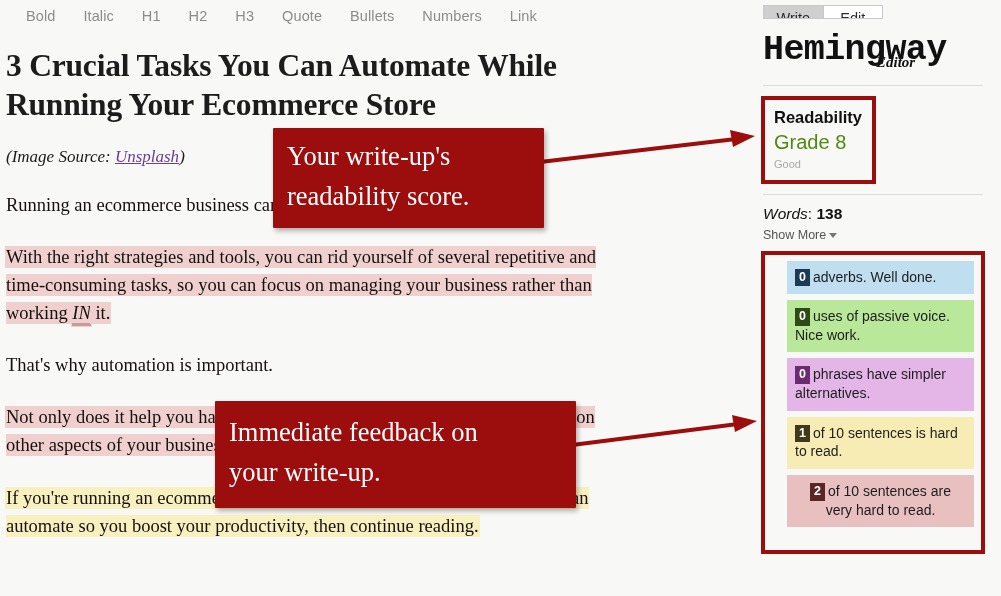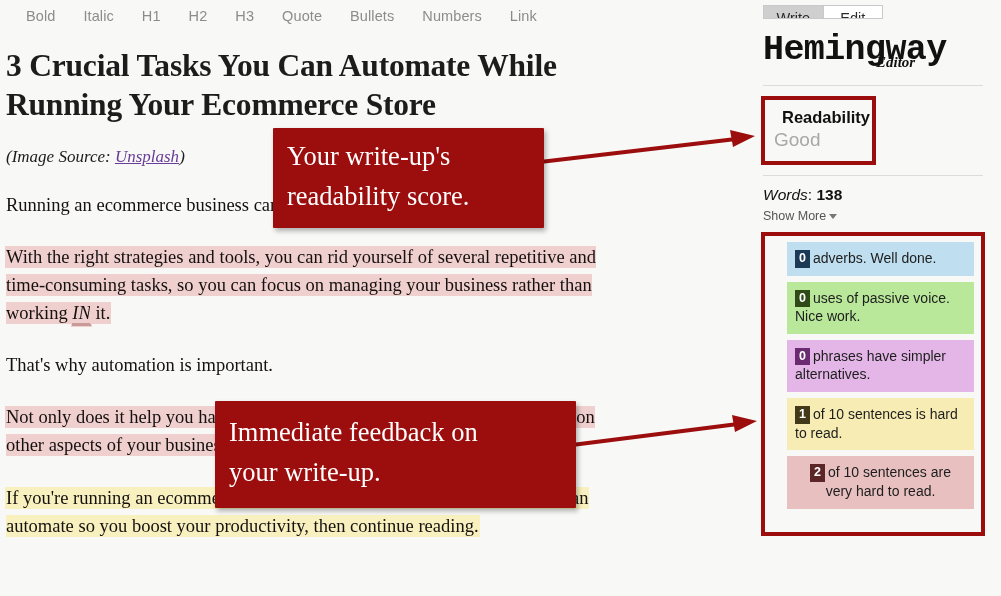--- a/index.html
+++ b/index.html
@@ -199,31 +199,30 @@
     background: #f8f8f6;
     padding: 6px 9px 8px 9px;
     width: 115px;
   }
   #readability-label {
     font-family: "Liberation Sans", sans-serif;
     font-size: 16.5px;
     font-weight: bold;
     color: #111;
     line-height: 1.35;
-    margin-left: 8px;
   }
   #readability-grade {
     font-family: "Liberation Sans", sans-serif;
     font-size: 20px;
     color: #4f8a10;
     line-height: 1.45;
   }
   #readability-verdict {
     font-family: "Liberation Sans", sans-serif;
-    font-size: 19px;
+    font-size: 11px;
     color: #a8a8a8;
     line-height: 1.3;
   }
 
   #words-line {
     margin: 10px 0 0 8px;
     font-family: "Liberation Sans", sans-serif;
     font-size: 15.5px;
     color: #111;
   }
@@ -340,20 +339,21 @@
 
     <div id="brand">
       <div id="brand-main">Hemingway</div>
       <div id="brand-sub">Editor</div>
     </div>
 
     <div class="divider"></div>
 
     <div id="readability-box">
       <div id="readability-label">Readability</div>
+      <div id="readability-grade">Grade 8</div>
       <div id="readability-verdict">Good</div>
     </div>
 
     <div class="divider"></div>
 
     <div id="words-line"><span id="words-label">Words</span><span>: </span><span id="words-count">138</span></div>
 
     <div id="show-more"><span>Show More</span><span class="tri"></span></div>
 
     <div id="stats-box">

